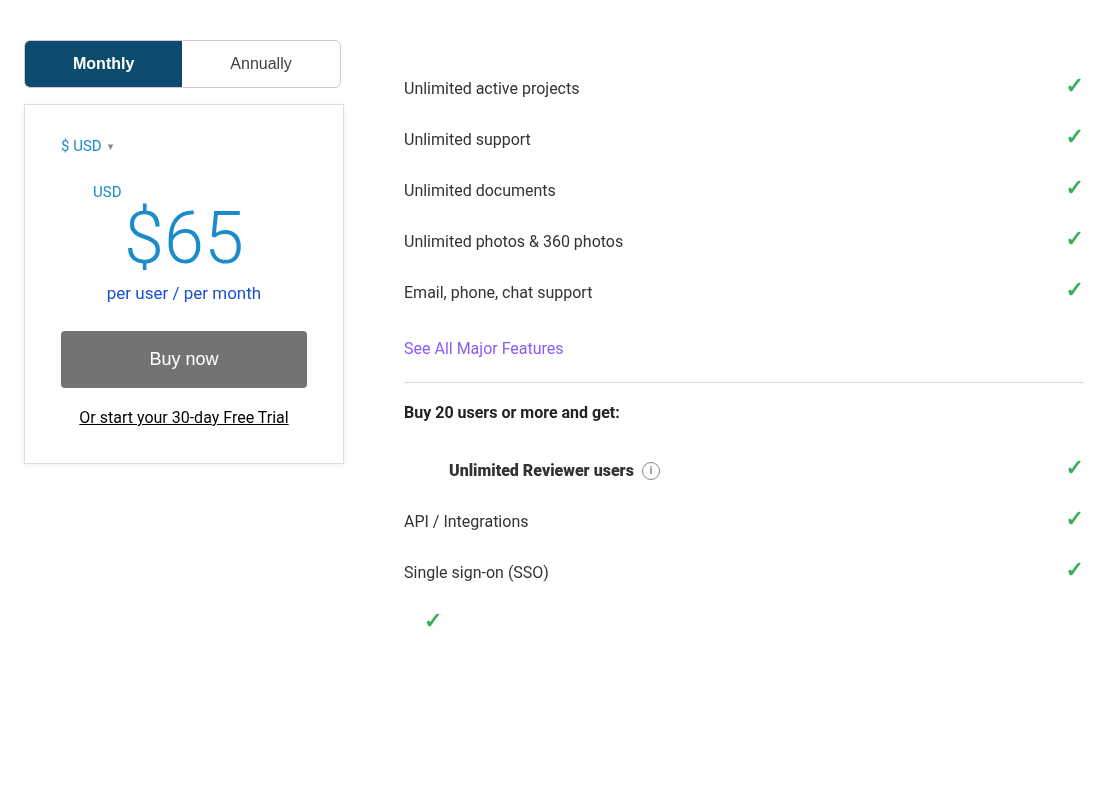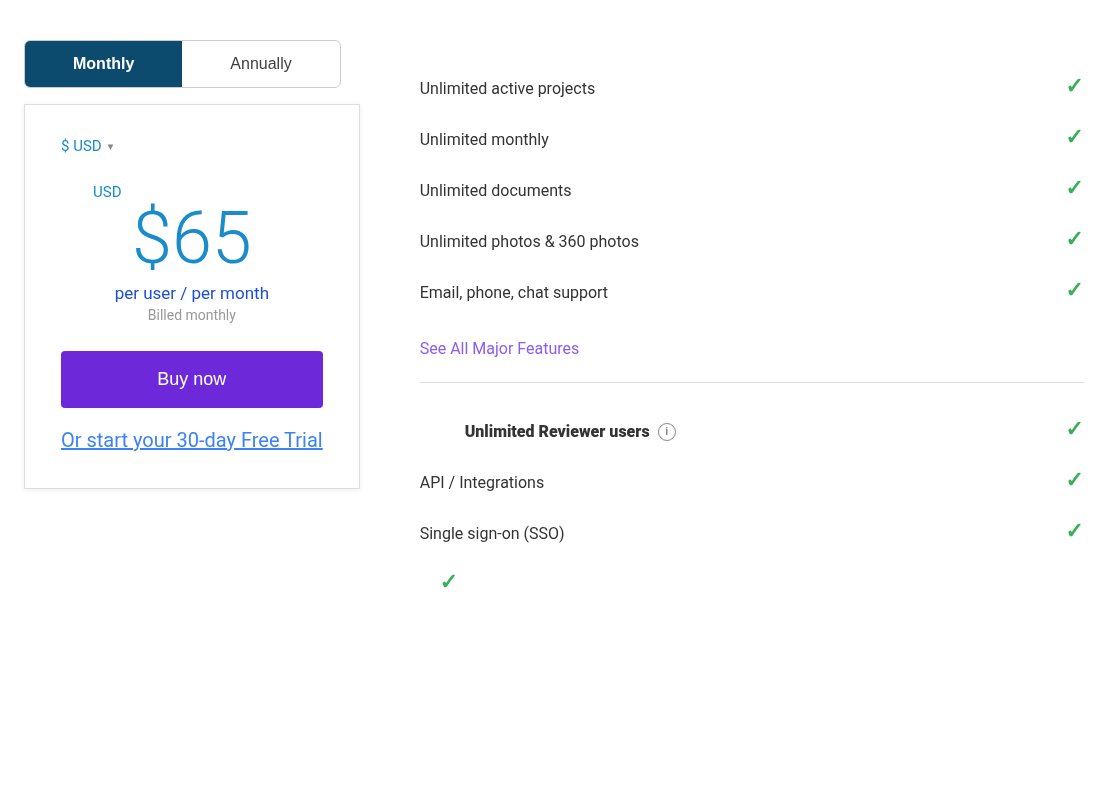--- a/index.html
+++ b/index.html
@@ -120,38 +120,38 @@
     .price-billing {
       font-size: 14px;
       color: #999;
       text-align: center;
       margin-top: 4px;
     }
 
     .buy-now-btn {
       display: block;
       width: 100%;
-      background: #6d28d9;
+      background: #737373;
       color: #fff;
       border: none;
       border-radius: 4px;
       padding: 18px;
       font-size: 18px;
       font-weight: 500;
       cursor: pointer;
       margin-top: 28px;
       margin-bottom: 20px;
       text-align: center;
     }
 
     .free-trial-link {
       display: block;
       text-align: center;
-      color: #3b82f6;
-      font-size: 20px;
+      color: #000000;
+      font-size: 16px;
       text-decoration: underline;
       cursor: pointer;
     }
 
     
     .right-column {
       flex: 1;
       padding-top: 20px;
     }
 
@@ -245,59 +245,59 @@
         <span>$ USD</span>
         <span class="chevron">▾</span>
       </div>
 
       <div class="price-area">
         <div class="price-usd-label">USD</div>
         <div class="price-main">
           <span class="price-value">$65</span>
         </div>
         <div class="price-period">per user / per month</div>
-        <div class="price-billing">Billed monthly</div>
       </div>
 
       <button class="buy-now-btn">Buy now</button>
 
       <a class="free-trial-link">Or start your 30-day Free Trial</a>
 
     </div>
   </div>
 
   <div class="right-column">
 
     <ul class="feature-list">
       <li class="feature-item">
         <span class="feature-label">Unlimited active projects</span>
         <span class="check">✓</span>
       </li>
       <li class="feature-item">
-        <span class="feature-label">Unlimited monthly</span>
+        <span class="feature-label">Unlimited support</span>
         <span class="check">✓</span>
       </li>
       <li class="feature-item">
         <span class="feature-label">Unlimited documents</span>
         <span class="check">✓</span>
       </li>
       <li class="feature-item">
         <span class="feature-label">Unlimited photos &amp; 360 photos</span>
         <span class="check">✓</span>
       </li>
       <li class="feature-item">
         <span class="feature-label">Email, phone, chat support</span>
         <span class="check">✓</span>
       </li>
     </ul>
 
     <a class="see-all-link">See All Major Features</a>
 
     <hr class="divider">
 
+    <div class="bulk-heading">Buy 20 users or more and get:</div>
 
     <ul class="feature-list">
       <li class="feature-item feature-item-bold">
         <span class="feature-label">
           <strong>Unlimited Reviewer users</strong>
           <span class="info-icon">i</span>
         </span>
         <span class="check">✓</span>
       </li>
       <li class="feature-item">

